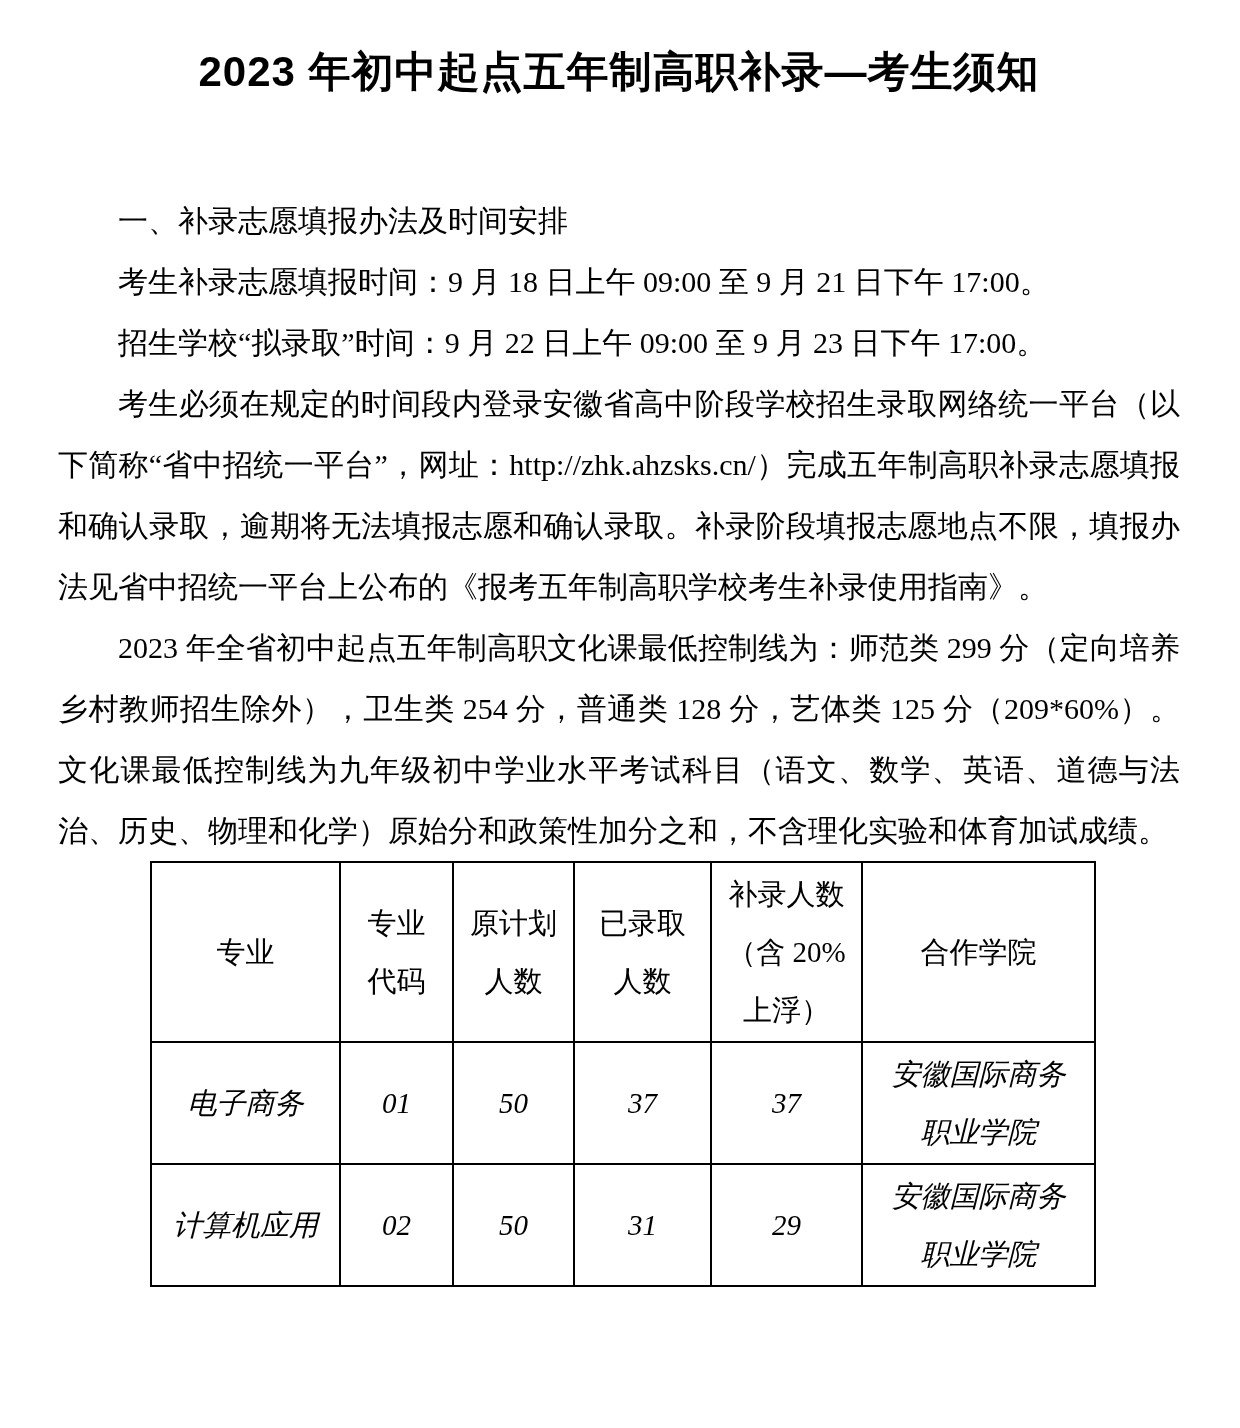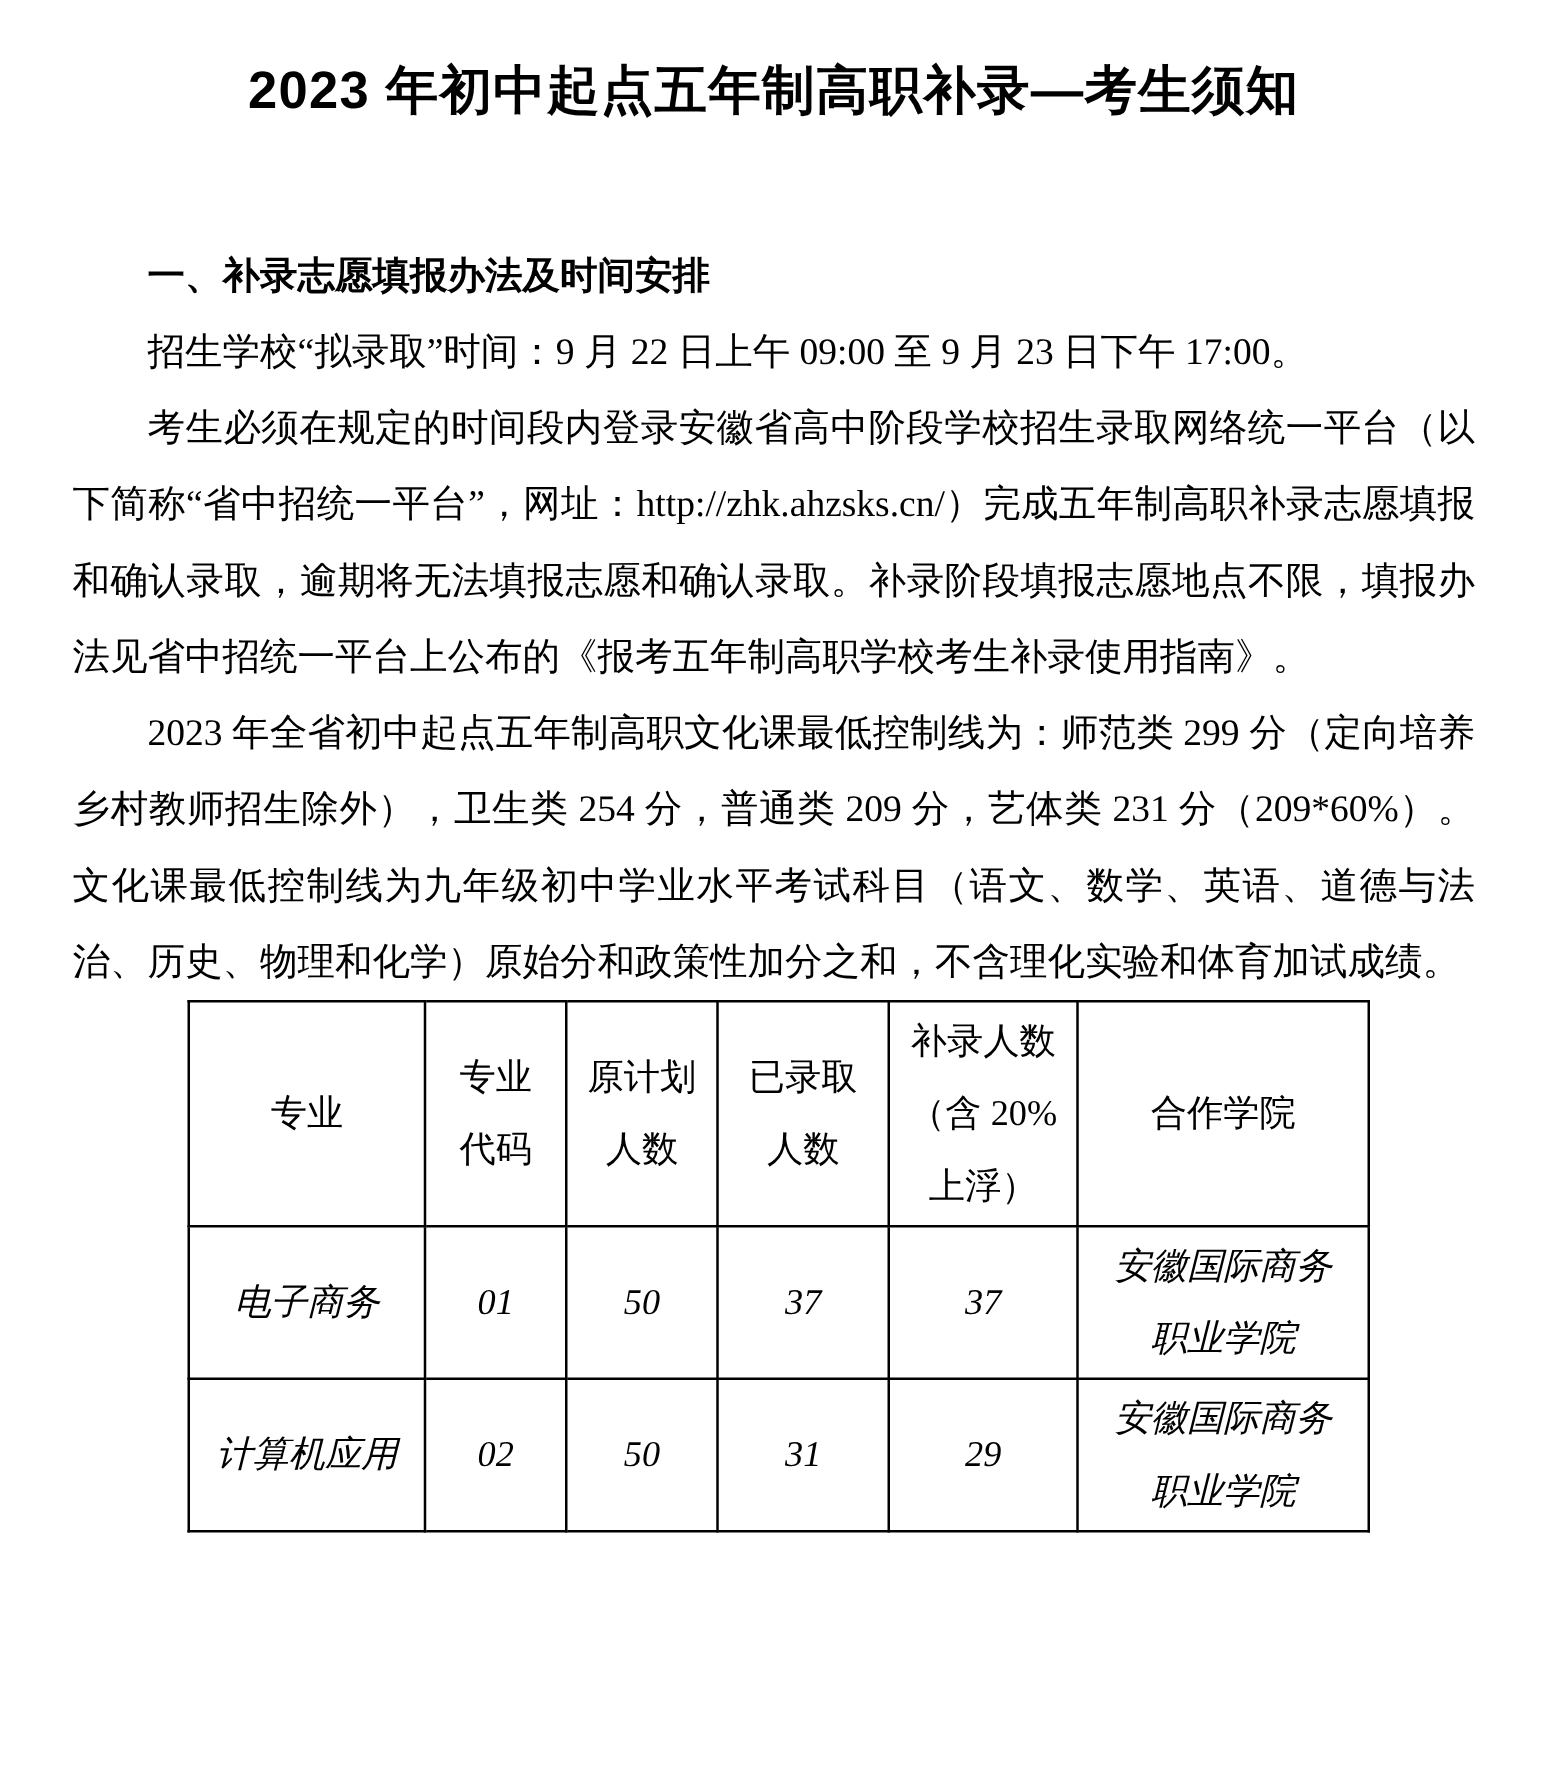--- a/index.html
+++ b/index.html
@@ -23,21 +23,21 @@
     text-align: center;
     letter-spacing: 1px;
     margin: 0 0 86px 0;
   }
   .line {
     margin: 0;
     font-size: 30px;
     line-height: 61px;
     text-indent: 2em;
   }
-  .heading { font-weight: bold; }
+  .heading { font-weight: normal; }
   .justify { text-align: justify; text-justify: inter-ideograph; }
   .plan-table {
     border-collapse: collapse;
     table-layout: fixed;
     margin: 0 0 0 92px;
   }
   .plan-table th, .plan-table td {
     border: 2px solid #000000;
     text-align: center;
     vertical-align: middle;
@@ -54,25 +54,26 @@
 </head>
 <body>
 
 <div class="page">
   <div class="content">
 
     <h1 class="doc-title">2023 年初中起点五年制高职补录—考生须知</h1>
 
     <p class="line heading">一、补录志愿填报办法及时间安排</p>
 
+    <p class="line">考生补录志愿填报时间：9 月 18 日上午 09:00 至 9 月 21 日下午 17:00。</p>
     <p class="line">招生学校“拟录取”时间：9 月 22 日上午 09:00 至 9 月 23 日下午 17:00。</p>
 
     <p class="line justify"><span>考生必须在规定的时间段内登录安徽省高中阶段学校招生录取网络统一平台（以下简称“省中招统一平台”，网址：</span><span>http://zhk.ahzsks.cn/</span><span>）完成五年制高职补录志愿填报和确认录取，逾期将无法填报志愿和确认录取。补录阶段填报志愿地点不限，填报办法见省中招统一平台上公布的《报考五年制高职学校考生补录使用指南》。</span></p>
 
-    <p class="line justify">2023 年全省初中起点五年制高职文化课最低控制线为：师范类 299 分（定向培养乡村教师招生除外），卫生类 254 分，普通类 209 分，艺体类 231 分（209*60%）。文化课最低控制线为九年级初中学业水平考试科目（语文、数学、英语、道德与法治、历史、物理和化学）原始分和政策性加分之和，不含理化实验和体育加试成绩。</p>
+    <p class="line justify">2023 年全省初中起点五年制高职文化课最低控制线为：师范类 299 分（定向培养乡村教师招生除外），卫生类 254 分，普通类 128 分，艺体类 125 分（209*60%）。文化课最低控制线为九年级初中学业水平考试科目（语文、数学、英语、道德与法治、历史、物理和化学）原始分和政策性加分之和，不含理化实验和体育加试成绩。</p>
 
 
     <table class="plan-table">
       <colgroup>
         <col style="width:189px">
         <col style="width:113px">
         <col style="width:121px">
         <col style="width:137px">
         <col style="width:151px">
         <col style="width:233px">

